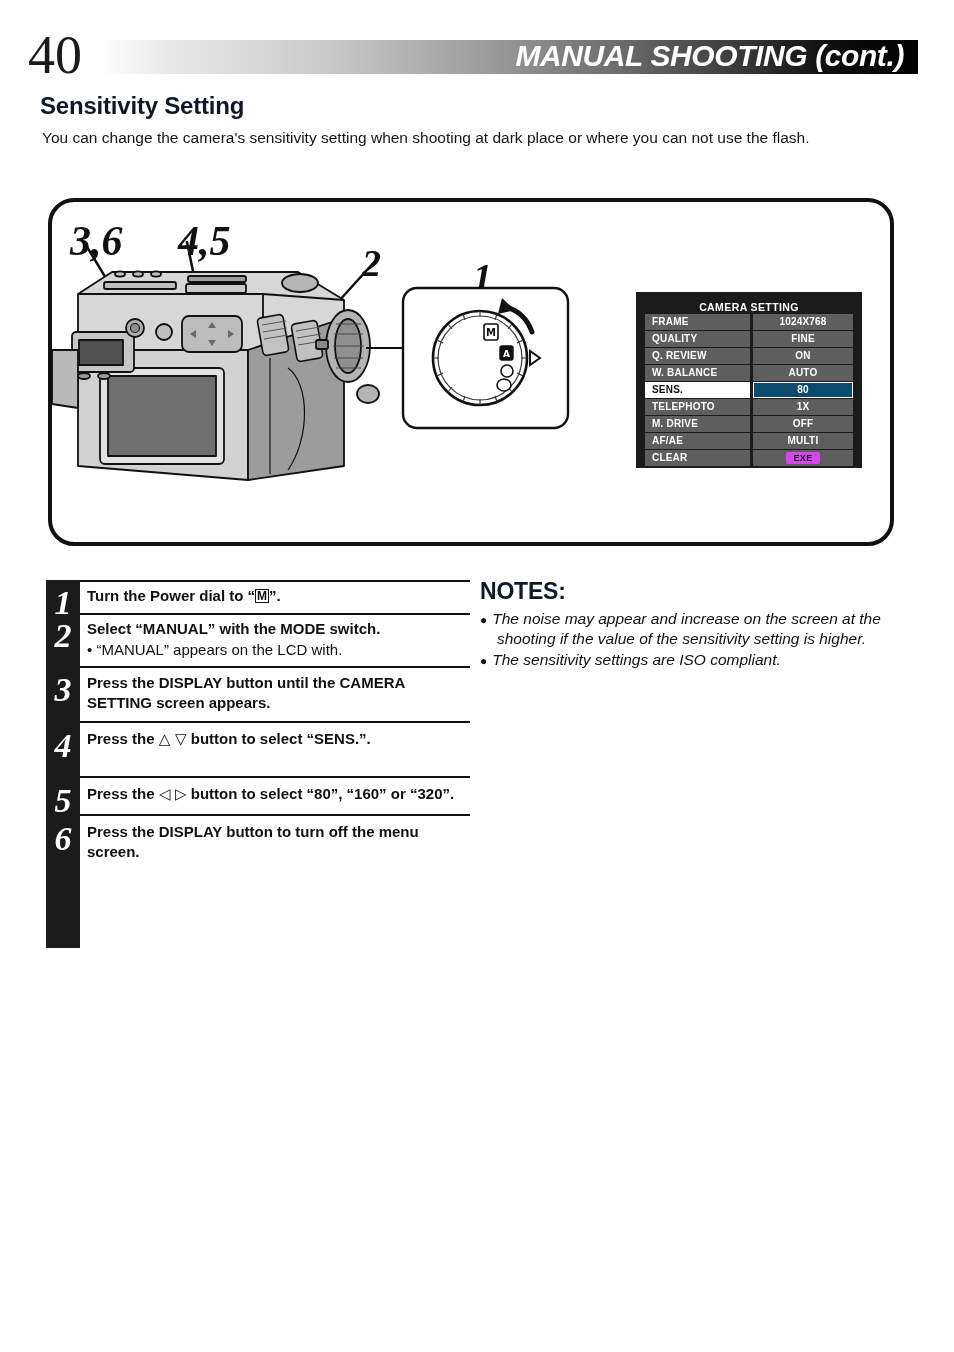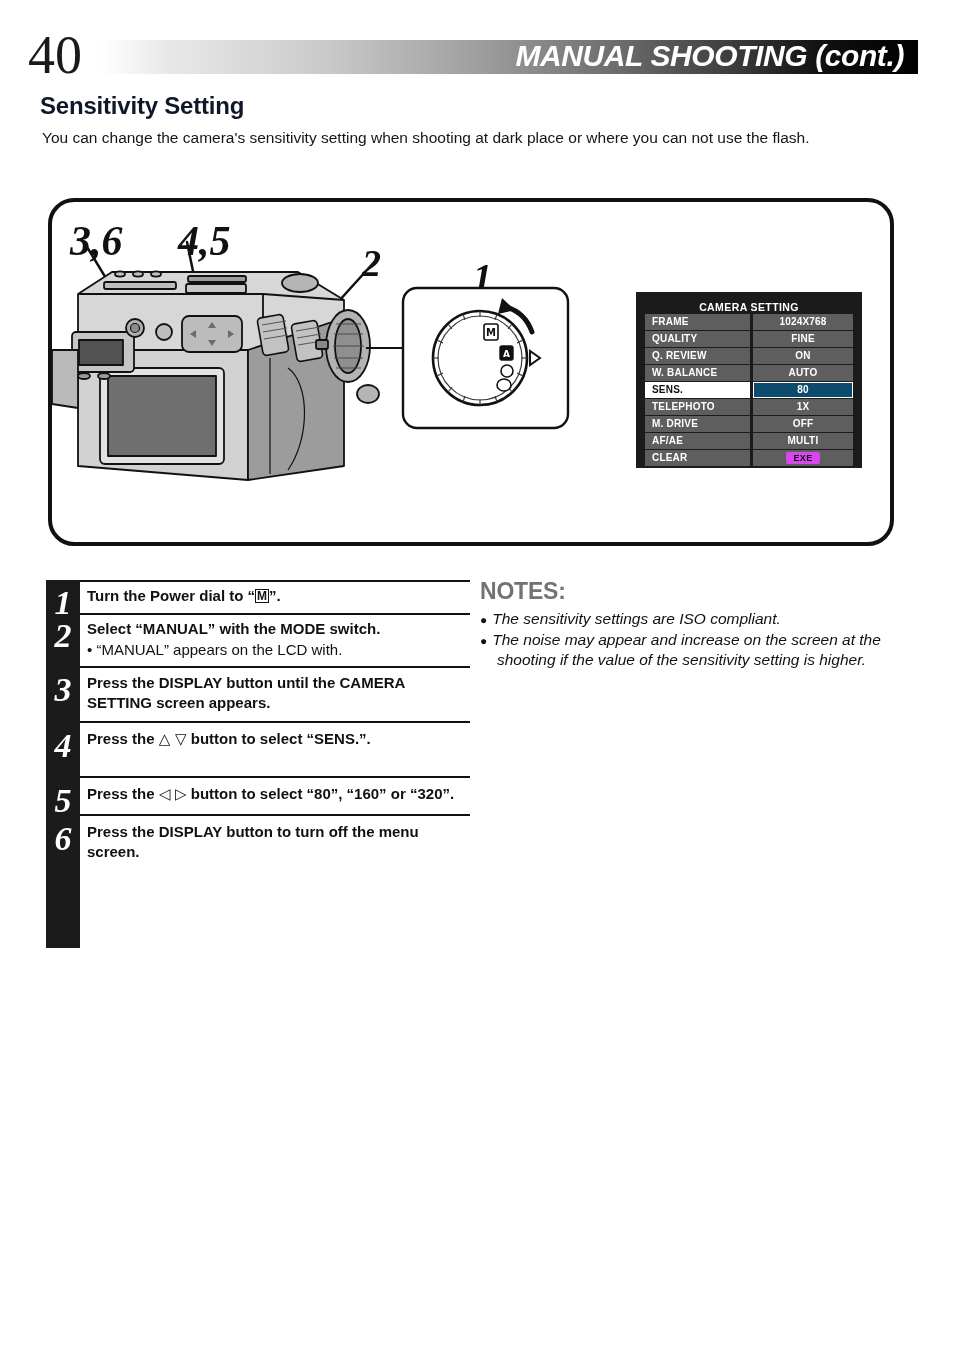--- a/index.html
+++ b/index.html
@@ -247,21 +247,21 @@
     position: absolute;
     left: 480px;
     top: 578px;
     width: 420px;
   }
   #notes-heading {
     font-family: "Liberation Sans", sans-serif;
     font-weight: bold;
     font-size: 23px;
     letter-spacing: -0.2px;
-    color: #737373;
+    color: #0f172a;
     margin-bottom: 4px;
   }
   .note-item {
     font-family: "Liberation Sans", sans-serif;
     font-style: italic;
     font-size: 15.5px;
     line-height: 1.3;
     color: #111111;
     padding-left: 17px;
     text-indent: -17px;
@@ -494,18 +494,18 @@
 
   <div class="step-row" style="padding-top:6px; padding-bottom:10px;">
     <div class="step-num" style="top:6px;">6</div>
     <div class="step-title">Press the DISPLAY button to turn off the menu screen.</div>
   </div>
 </div>
 
 <div id="notes-block">
   <div id="notes-heading">NOTES:</div>
   <div class="note-item">
+    <span class="note-bullet">●</span><span>The noise may appear and increase on the screen at the shooting if the value of the sensitivity setting is higher.</span>
+  </div>
+  <div class="note-item">
     <span class="note-bullet">●</span><span>The sensitivity settings are ISO compliant.</span>
   </div>
-  <div class="note-item">
-    <span class="note-bullet">●</span><span>The noise may appear and increase on the screen at the shooting if the value of the sensitivity setting is higher.</span>
-  </div>
 </div>
 
 </body></html>

